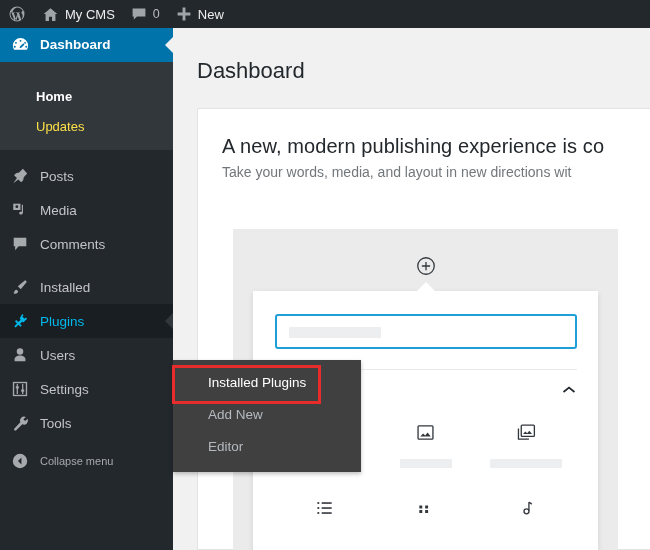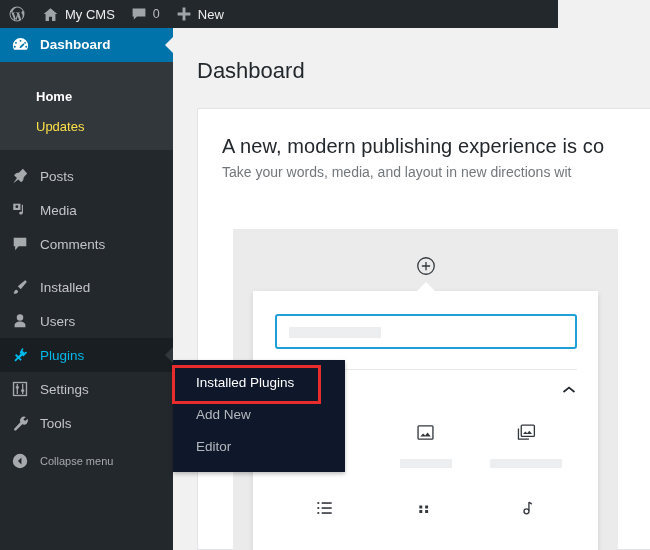--- a/index.html
+++ b/index.html
@@ -6,21 +6,21 @@
   html,body { width:650px; height:550px; overflow:hidden; }
   body {
     font-family:"Liberation Sans", sans-serif;
     background:#f1f1f1;
     font-size:13px;
     -webkit-font-smoothing:antialiased;
   }
 
   
   #adminbar {
-    position:absolute; top:0; left:0; width:558px; height:28px;
+    position:absolute; top:0; left:0; width:650px; height:28px;
     background:#23282d; color:#eee;
     display:flex; align-items:center;
   }
   .ab-item {
     display:flex; align-items:center; height:28px;
     padding:0 8px; color:#eee; font-size:12.5px; gap:6px;
     white-space:nowrap;
   }
   .ab-label { color:#eee; font-size:13px; }
   .ab-count { color:#bbb; font-size:12.5px; }
@@ -79,22 +79,22 @@
     display:flex; align-items:center; height:34px;
     padding-left:9px; color:#a7aaad; font-size:11px;
     margin-top:4px;
   }
   #collapse .mi-icon { width:22px; margin-right:9px;
     display:flex; align-items:center; justify-content:center; }
 
   
   #flyout {
     position:absolute; left:173px; top:360px;
-    width:172px; background:#0f172a;
-    z-index:40; padding:7px 0 8px 4px;
+    width:188px; background:#404040;
+    z-index:40; padding:7px 0 8px 16px;
     box-shadow:0 2px 4px rgba(0,0,0,.25);
   }
   .fly-item {
     display:block; padding:7px 0 7px 19px;
     color:#b4b9be; font-size:13.5px; line-height:1.35;
     white-space:nowrap;
   }
   .fly-item.active { color:#fff; }
   #redbox {
     position:absolute; left:172px; top:365px;
@@ -269,37 +269,37 @@
 
   <div class="menu-item">
     <span class="mi-icon">
       <svg width="18" height="18" viewBox="0 0 20 20" fill="#a7aaad">
         <path d="M16.9 3.2c-.6-.6-1.5-.5-2.2.1l-7.1 6 3.2 3.2 6-7.1c.6-.7.7-1.6.1-2.2zM6 13.1c-1 .1-1.9.9-2.2 2-.2.9-.6 1.5-1.2 1.9 1 .5 2.2.6 3.3.2 1.3-.4 2.1-1.6 2-2.8z"></path>
       </svg>
     </span>
     <span class="mi-label">Installed</span>
   </div>
 
+  <div class="menu-item hovered">
+    <span class="mi-icon">
+      <svg width="18" height="18" viewBox="0 0 20 20" fill="#00b9eb">
+        <path d="M12.5 2.2 14 3.7l-1.4 1.4 2.4 2.4L16.4 6l1.5 1.5-4.2 4.2-1.2-1.2-2.6 2.7L12 15l-1.5 1.5-2.3-2.3-3 3-1.5-1.5 3-3-2.3-2.3L5.9 8.9l2.2 2.2 2.7-2.6-1.2-1.2z"></path>
+      </svg>
+    </span>
+    <span class="mi-label">Plugins</span>
+  </div>
+
   <div class="menu-item">
     <span class="mi-icon">
       <svg width="18" height="18" viewBox="0 0 20 20" fill="#a7aaad">
         <circle cx="10" cy="6" r="3.6"></circle>
         <path d="M10 10.6c-3.5 0-6 1.9-6 4.2V17h12v-2.2c0-2.3-2.5-4.2-6-4.2z"></path>
       </svg>
     </span>
     <span class="mi-label">Users</span>
-  </div>
-
-  <div class="menu-item hovered">
-    <span class="mi-icon">
-      <svg width="18" height="18" viewBox="0 0 20 20" fill="#00b9eb">
-        <path d="M12.5 2.2 14 3.7l-1.4 1.4 2.4 2.4L16.4 6l1.5 1.5-4.2 4.2-1.2-1.2-2.6 2.7L12 15l-1.5 1.5-2.3-2.3-3 3-1.5-1.5 3-3-2.3-2.3L5.9 8.9l2.2 2.2 2.7-2.6-1.2-1.2z"></path>
-      </svg>
-    </span>
-    <span class="mi-label">Plugins</span>
   </div>
 
   <div class="menu-item">
     <span class="mi-icon">
       <svg width="18" height="18" viewBox="0 0 20 20" fill="none" stroke="#a7aaad" stroke-width="1.5">
         <rect x="2.8" y="2.8" width="14.4" height="14.4"></rect>
         <path d="M7 4.5v11M13 4.5v11" stroke-width="1.4"></path>
         <rect x="5.3" y="7" width="3.4" height="2.4" fill="#a7aaad" stroke="none"></rect>
         <rect x="11.3" y="10.6" width="3.4" height="2.4" fill="#a7aaad" stroke="none"></rect>
       </svg>

